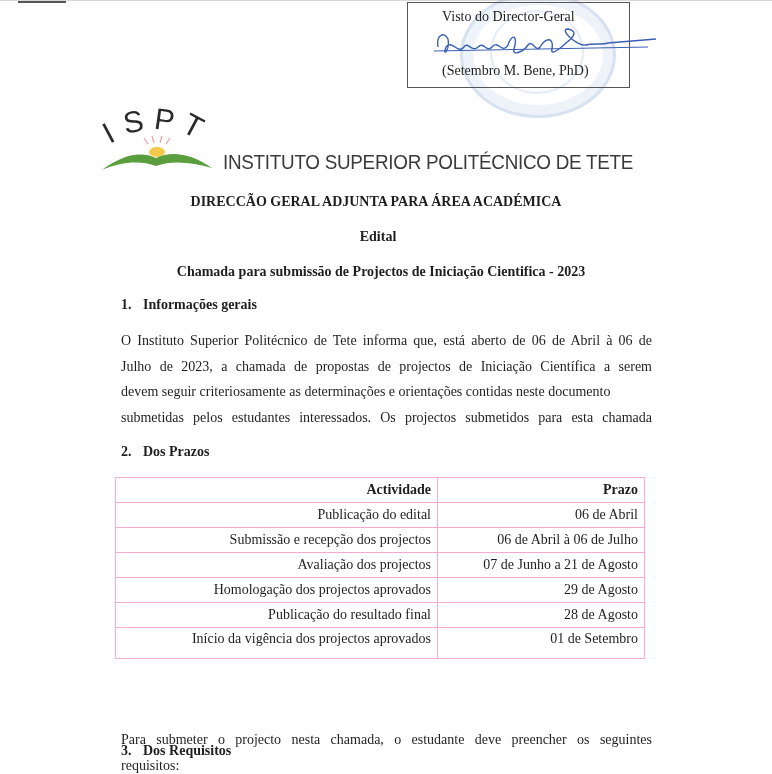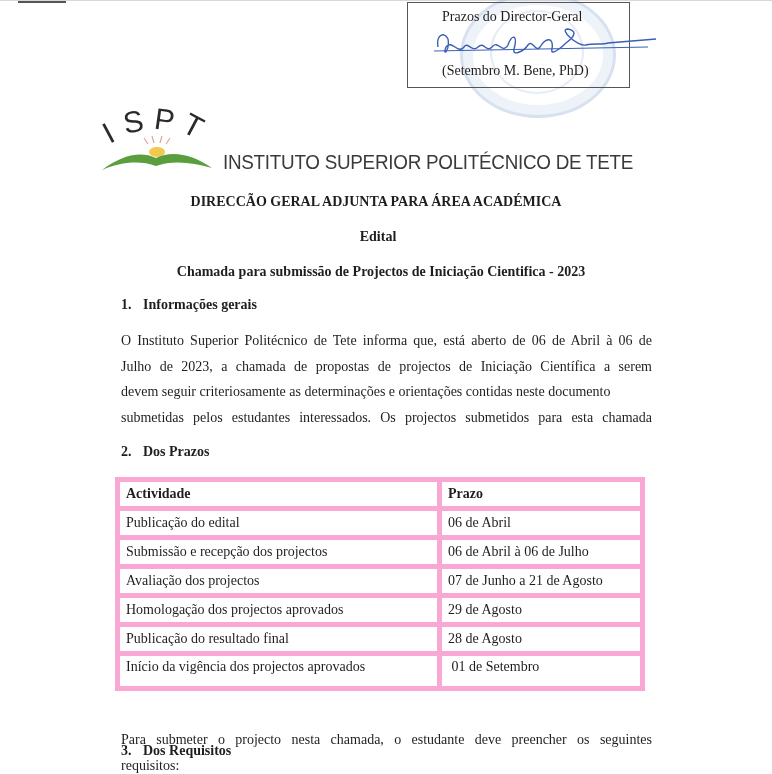--- a/index.html
+++ b/index.html
@@ -59,37 +59,37 @@
     text-align: justify; text-align-last: left;
   }
   .para .ln { display: block; text-align: justify; text-align-last: justify; }
   .para .ln.last { text-align-last: left; }
 
   table.prazos {
     position: absolute; left: 115px; top: 477px; width: 530px;
     border-collapse: collapse; font-size: 14px;
   }
   table.prazos td, table.prazos th {
-    border: 5px solid #f9a8d4; height: 24px; padding: 0 6px; text-align: left; vertical-align: middle;
+    border: 1px solid #f9a8d4; height: 24px; padding: 0 6px; text-align: right; vertical-align: middle;
   }
   table.prazos th { font-weight: bold; }
   table.prazos col.c1 { width: 322px; }
   table.prazos tr:last-child td { height: 27px; vertical-align: top; padding-top: 3px; }
 </style>
 </head>
 <body>
 
 <div class="abs topborder"></div>
 <div class="abs topline"></div>
 
 <div class="abs seal"></div>
 <div class="abs seal-inner"></div>
 
 <div class="abs visto-box">
-  <span class="abs visto-title">Prazos do Director-Geral</span>
+  <span class="abs visto-title">Visto do Director-Geral</span>
   <svg class="abs sig-svg" width="230" height="50" viewBox="0 0 230 50">
     <path d="M10 30 C 8 18, 16 14, 20 22 C 22 34, 14 40, 18 30 C 24 22, 30 38, 36 30 C 40 24, 44 36, 50 30 C 56 24, 58 36, 64 30 C 70 22, 74 38, 80 28 C 84 16, 90 18, 86 32 C 84 40, 96 34, 100 28 C 104 22, 108 36, 112 30 C 118 20, 126 20, 124 32 C 122 40, 134 30, 138 26 C 146 20, 150 14, 140 12 C 130 12, 150 30, 158 28 C 166 26, 174 28, 180 26 L 228 22" fill="none" stroke="#3b5fb5" stroke-width="1.4"></path>
     <path d="M6 34 L 220 30" fill="none" stroke="#3b5fb5" stroke-width="1"></path>
   </svg>
   <span class="abs visto-name">(Setembro M. Bene, PhD)</span>
 </div>
 
 <svg class="abs logo" viewBox="0 0 120 70">
   <g font-family="Liberation Sans, sans-serif" font-size="30" fill="#2a2a2a">
     <text x="6" y="36" transform="rotate(-28 12 30)">I</text>

